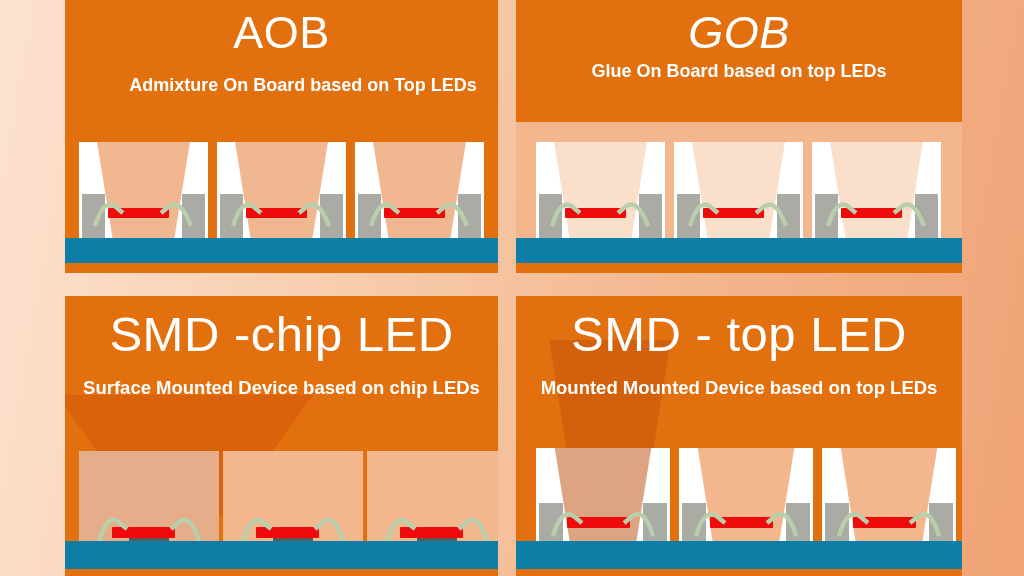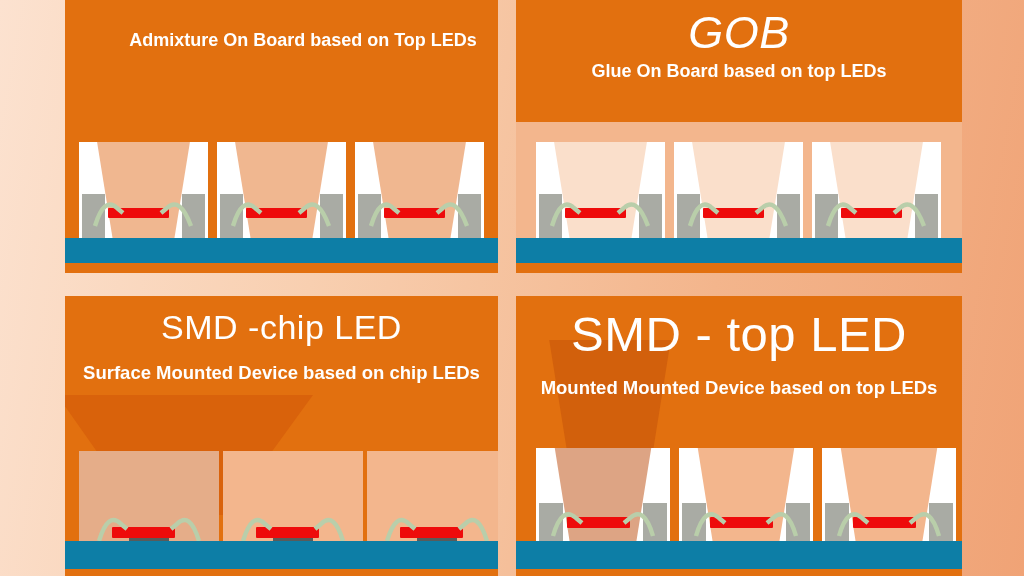--- a/index.html
+++ b/index.html
@@ -23,21 +23,21 @@
           z-index:40;pointer-events:none;}
   .big{font-size:44px;font-weight:400;line-height:1.0;letter-spacing:.5px;}
   .sub{font-size:18.5px;font-weight:bold;line-height:1.0;}
   .tl .titles{padding-top:14px;}
   .tl .big{font-size:45px;}
   .tl .sub{margin-top:21px;font-size:18px;margin-left:43px;}
   .tr .titles{padding-top:14px;}
   .tr .big{font-size:45px;font-style:italic;}
   .tr .sub{margin-top:7px;font-size:18px;}
   .bl .titles{padding-top:14px;}
-  .bl .big{font-size:34px;}
+  .bl .big{font-size:49px;}
   .bl .sub{margin-top:20px;font-size:18.5px;}
   .br .titles{padding-top:14px;}
   .br .big{font-size:49px;}
   .br .sub{margin-top:20px;font-size:18.5px;}
 
   
   .glue{position:absolute;left:0;right:0;top:126px;bottom:0;background:#f3b68d;z-index:5;}
 
   
   .cone{position:absolute;z-index:6;}
@@ -74,20 +74,21 @@
   .sled .subm{position:absolute;background:#595b5a;}
   .sled .subr{position:absolute;background:#b1b3ac;}
 </style>
 </head>
 <body>
 
 <div id="stage">
 
   <div class="panel tl">
     <div class="titles">
+      <div class="big">AOB</div>
       <div class="sub">Admixture On Board based on Top LEDs</div>
     </div>
 
     <div class="leds" style="top:146px;height:100px;">
 
       <div class="led" style="left:14px;top:0;width:129px;height:96px;">
         <div class="cupfill"></div>
         <div class="phos" style="background:#f0b790;"></div>
         <div class="pad" style="left:3px;bottom:0;width:23px;height:44px;"></div>
         <div class="pad" style="right:3px;bottom:0;width:23px;height:44px;"></div>

